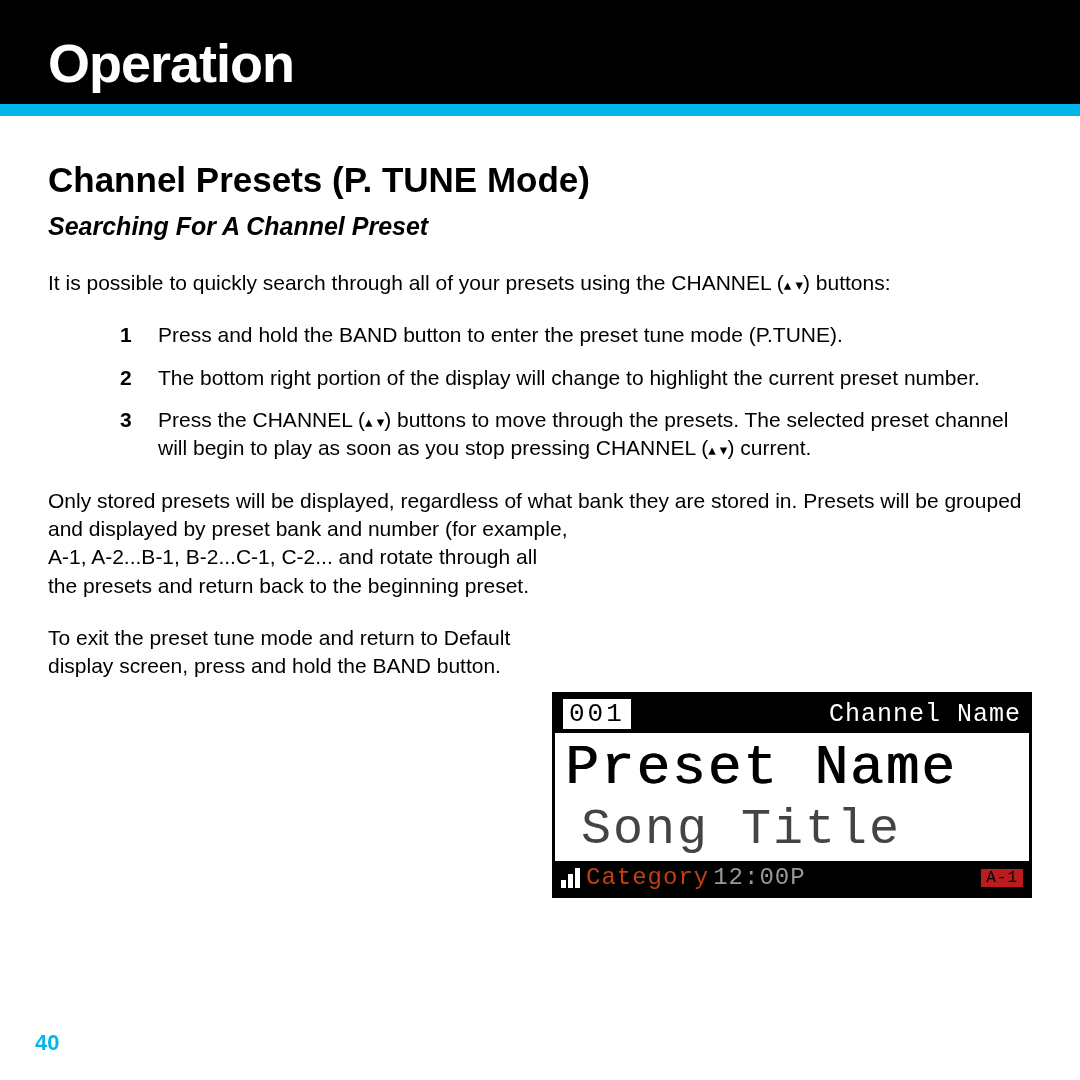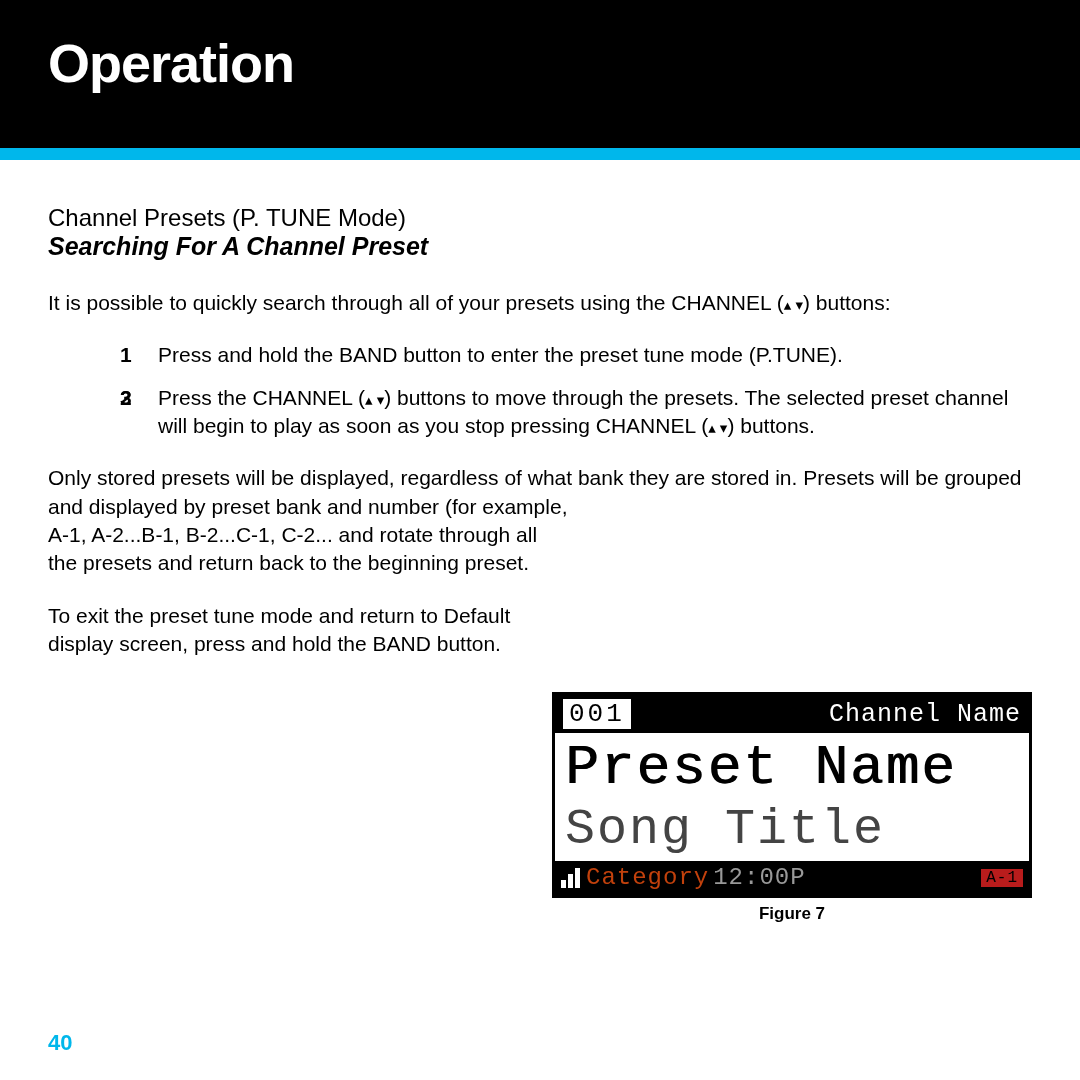--- a/index.html
+++ b/index.html
@@ -8,40 +8,40 @@
     height: 1080px;
     background: #ffffff;
     font-family: Arial, Helvetica, sans-serif;
     color: #000;
     position: relative;
   }
   .header-black {
     background: #000;
     width: 100%;
     padding: 32px 0 24px 48px;
-    height: 148px;
+    height: 104px;
   }
   .header-black h1 {
     color: #fff;
     font-size: 54px;
     font-weight: bold;
     letter-spacing: -1px;
   }
   .header-cyan {
     background: #00b7eb;
     width: 100%;
     height: 12px;
   }
   .content {
     padding: 44px 48px 0 48px;
   }
   .section-title {
-    font-size: 24px;
-    font-weight: normal;
-    margin-bottom: 0;
+    font-size: 35px;
+    font-weight: bold;
+    margin-bottom: 12px;
   }
   .subsection-title {
     font-size: 25px;
     font-weight: bold;
     font-style: italic;
     margin-bottom: 28px;
   }
   .body-text {
     font-size: 21px;
     line-height: 1.35;
@@ -126,20 +126,21 @@
     font-family: "Courier New", monospace;
     text-shadow: 1px 0 0 #000;
   }
   .lcd-song {
     font-size: 50px;
     letter-spacing: 2px;
     line-height: 1.1;
     color: #444;
     font-family: "Courier New", monospace;
     margin-top: 4px;
+    margin-left: 16px;
   }
   .lcd-bottom {
     background: #000;
     color: #fff;
     height: 34px;
     padding: 0 6px;
     font-size: 24px;
     letter-spacing: 1px;
     display: flex;
     align-items: center;
@@ -170,21 +171,21 @@
   }
   .figure-caption {
     text-align: center;
     font-size: 17px;
     font-weight: bold;
     margin-top: 6px;
   }
   .page-number {
     position: absolute;
     bottom: 24px;
-    left: 48px;
+    left: 35px;
     color: #00b7eb;
     font-size: 22px;
     font-weight: bold;
   }
   .text-flow {
     position: relative;
   }
 </style>
 </head>
 <body>
@@ -202,25 +203,26 @@
     <span>It is possible to quickly search through all of your presets using the CHANNEL (</span><span class="arrow-group"><span>▴</span> <span>▾</span></span><span>) buttons:</span>
   </p>
 
   <ol class="steps">
     <li>
       <span class="num">1</span>
       <span>Press and hold the BAND button to enter the preset tune mode (P.TUNE).</span>
     </li>
     <li>
       <span class="num">2</span>
+      <span>The bottom right portion of the display will change to highlight the current preset number.</span>
     </li>
     <li>
       <span class="num">3</span>
       <span>
-        <span>Press the CHANNEL (</span><span class="arrow-group"><span>▴</span> <span>▾</span></span><span>) buttons to move through the presets. The selected preset channel will begin to play as soon as you stop pressing CHANNEL (</span><span class="arrow-group"><span>▴</span> <span>▾</span></span><span>) buttons.</span>
+        <span>Press the CHANNEL (</span><span class="arrow-group"><span>▴</span> <span>▾</span></span><span>) buttons to move through the presets. The selected preset channel will begin to play as soon as you stop pressing CHANNEL (</span><span class="arrow-group"><span>▴</span> <span>▾</span></span><span>) current.</span>
       </span>
     </li>
   </ol>
 
   <div class="text-flow">
     <p class="body-text" style="margin-bottom:0">Only stored presets will be displayed, regardless of what bank they are stored in. Presets will be grouped and displayed by preset bank and number (for example,</p>
     <p class="body-text wrap-right">A-1, A-2...B-1, B-2...C-1, C-2... and rotate through all the presets and return back to the beginning preset.</p>
     <p class="body-text wrap-right">To exit the preset tune mode and return to Default display screen, press and hold the BAND button.</p>
   </div>
 </div>
@@ -239,16 +241,15 @@
       <span class="signal-icon">
         <span class="b1"></span>
           <span class="b2"></span>
           <span class="b3"></span>
       </span>
       <span class="cat">Category</span>
       <span class="time">12:00P</span>
       <span class="preset-badge">A-1</span>
     </div>
   </div>
-  <div class="figure-caption">Figure 7</div>
 </div>
 
 <div class="page-number">40</div>
 
 </body></html>

